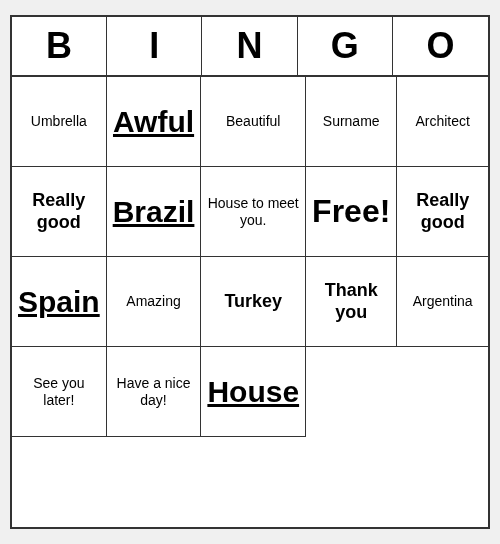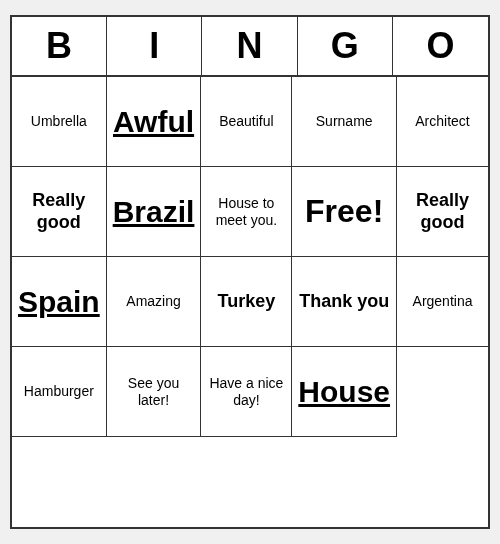--- a/index.html
+++ b/index.html
@@ -108,18 +108,17 @@
     <div class="bingo-cell">House to meet you.</div>
     <div class="bingo-cell free-cell">Free!</div>
     <div class="bingo-cell medium-large">Really good</div>
 
     <div class="bingo-cell xl-text">Spain</div>
     <div class="bingo-cell">Amazing</div>
     <div class="bingo-cell medium-large">Turkey</div>
     <div class="bingo-cell medium-large">Thank you</div>
     <div class="bingo-cell">Argentina</div>
 
-    <div class="bingo-cell">Hamburger</div>
     <div class="bingo-cell">See you later!</div>
     <div class="bingo-cell">Have a nice day!</div>
     <div class="bingo-cell xl-text">House</div>
   </div>
 </div>
 
 </body></html>

